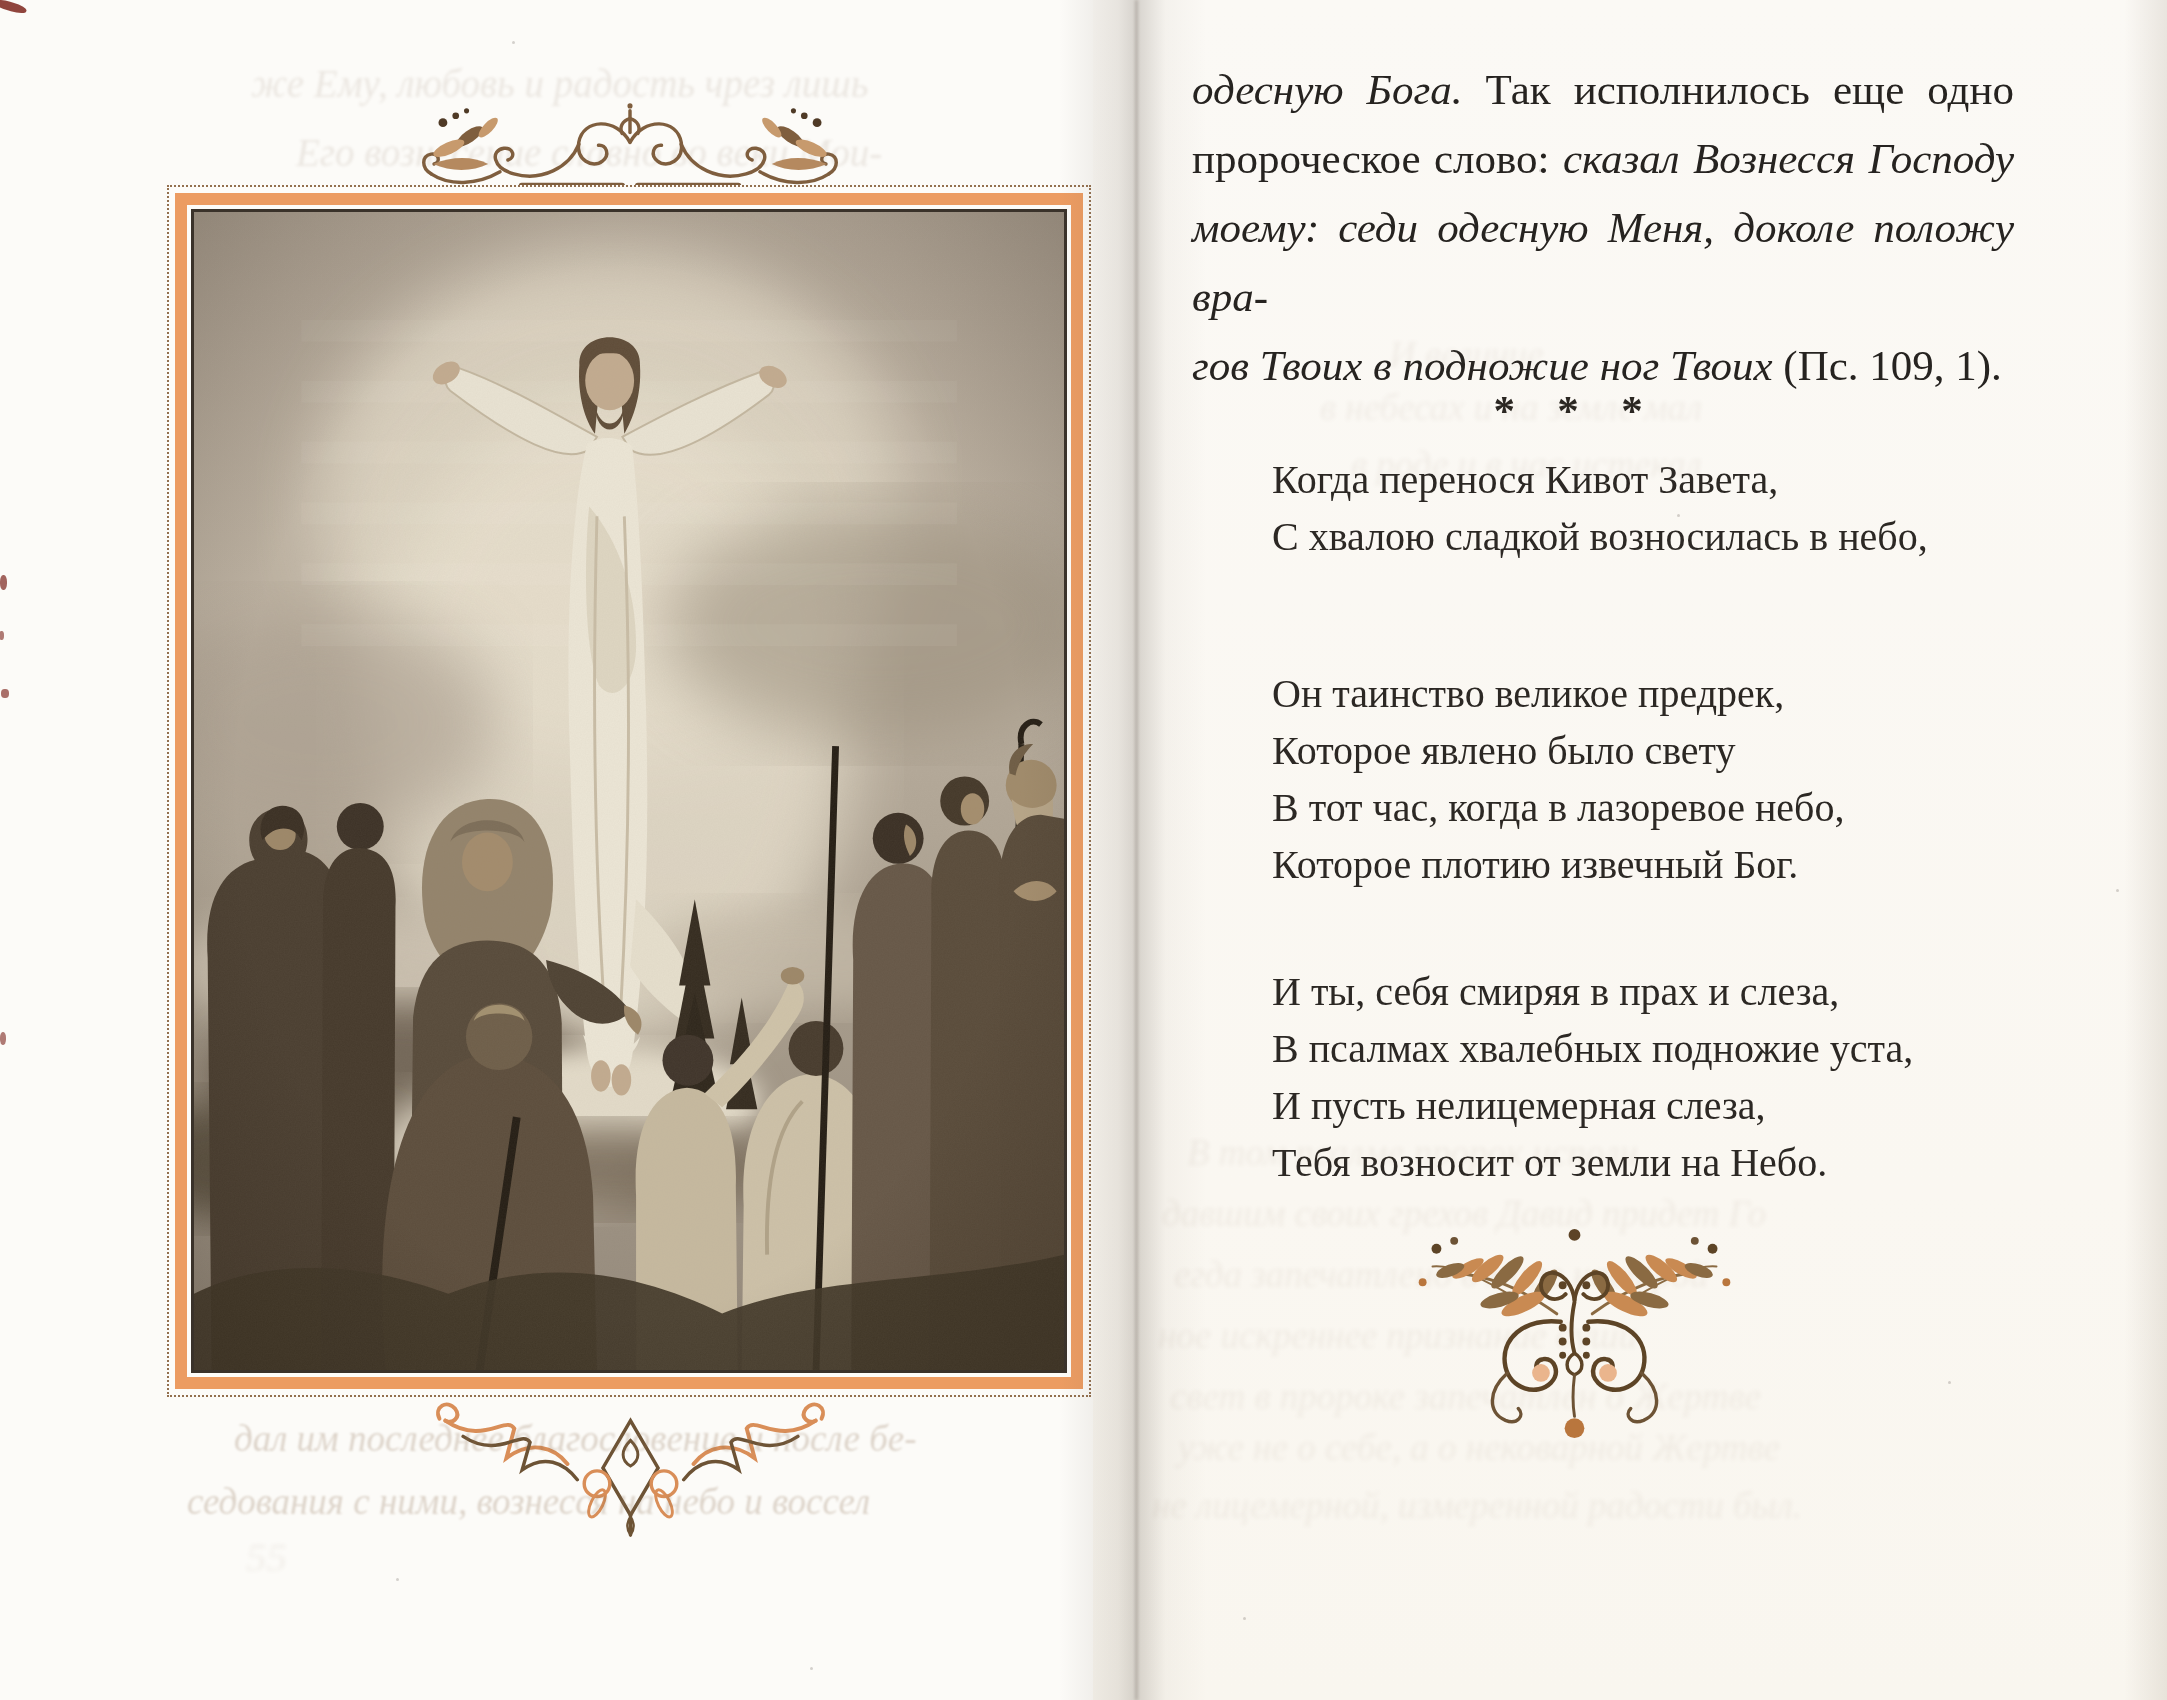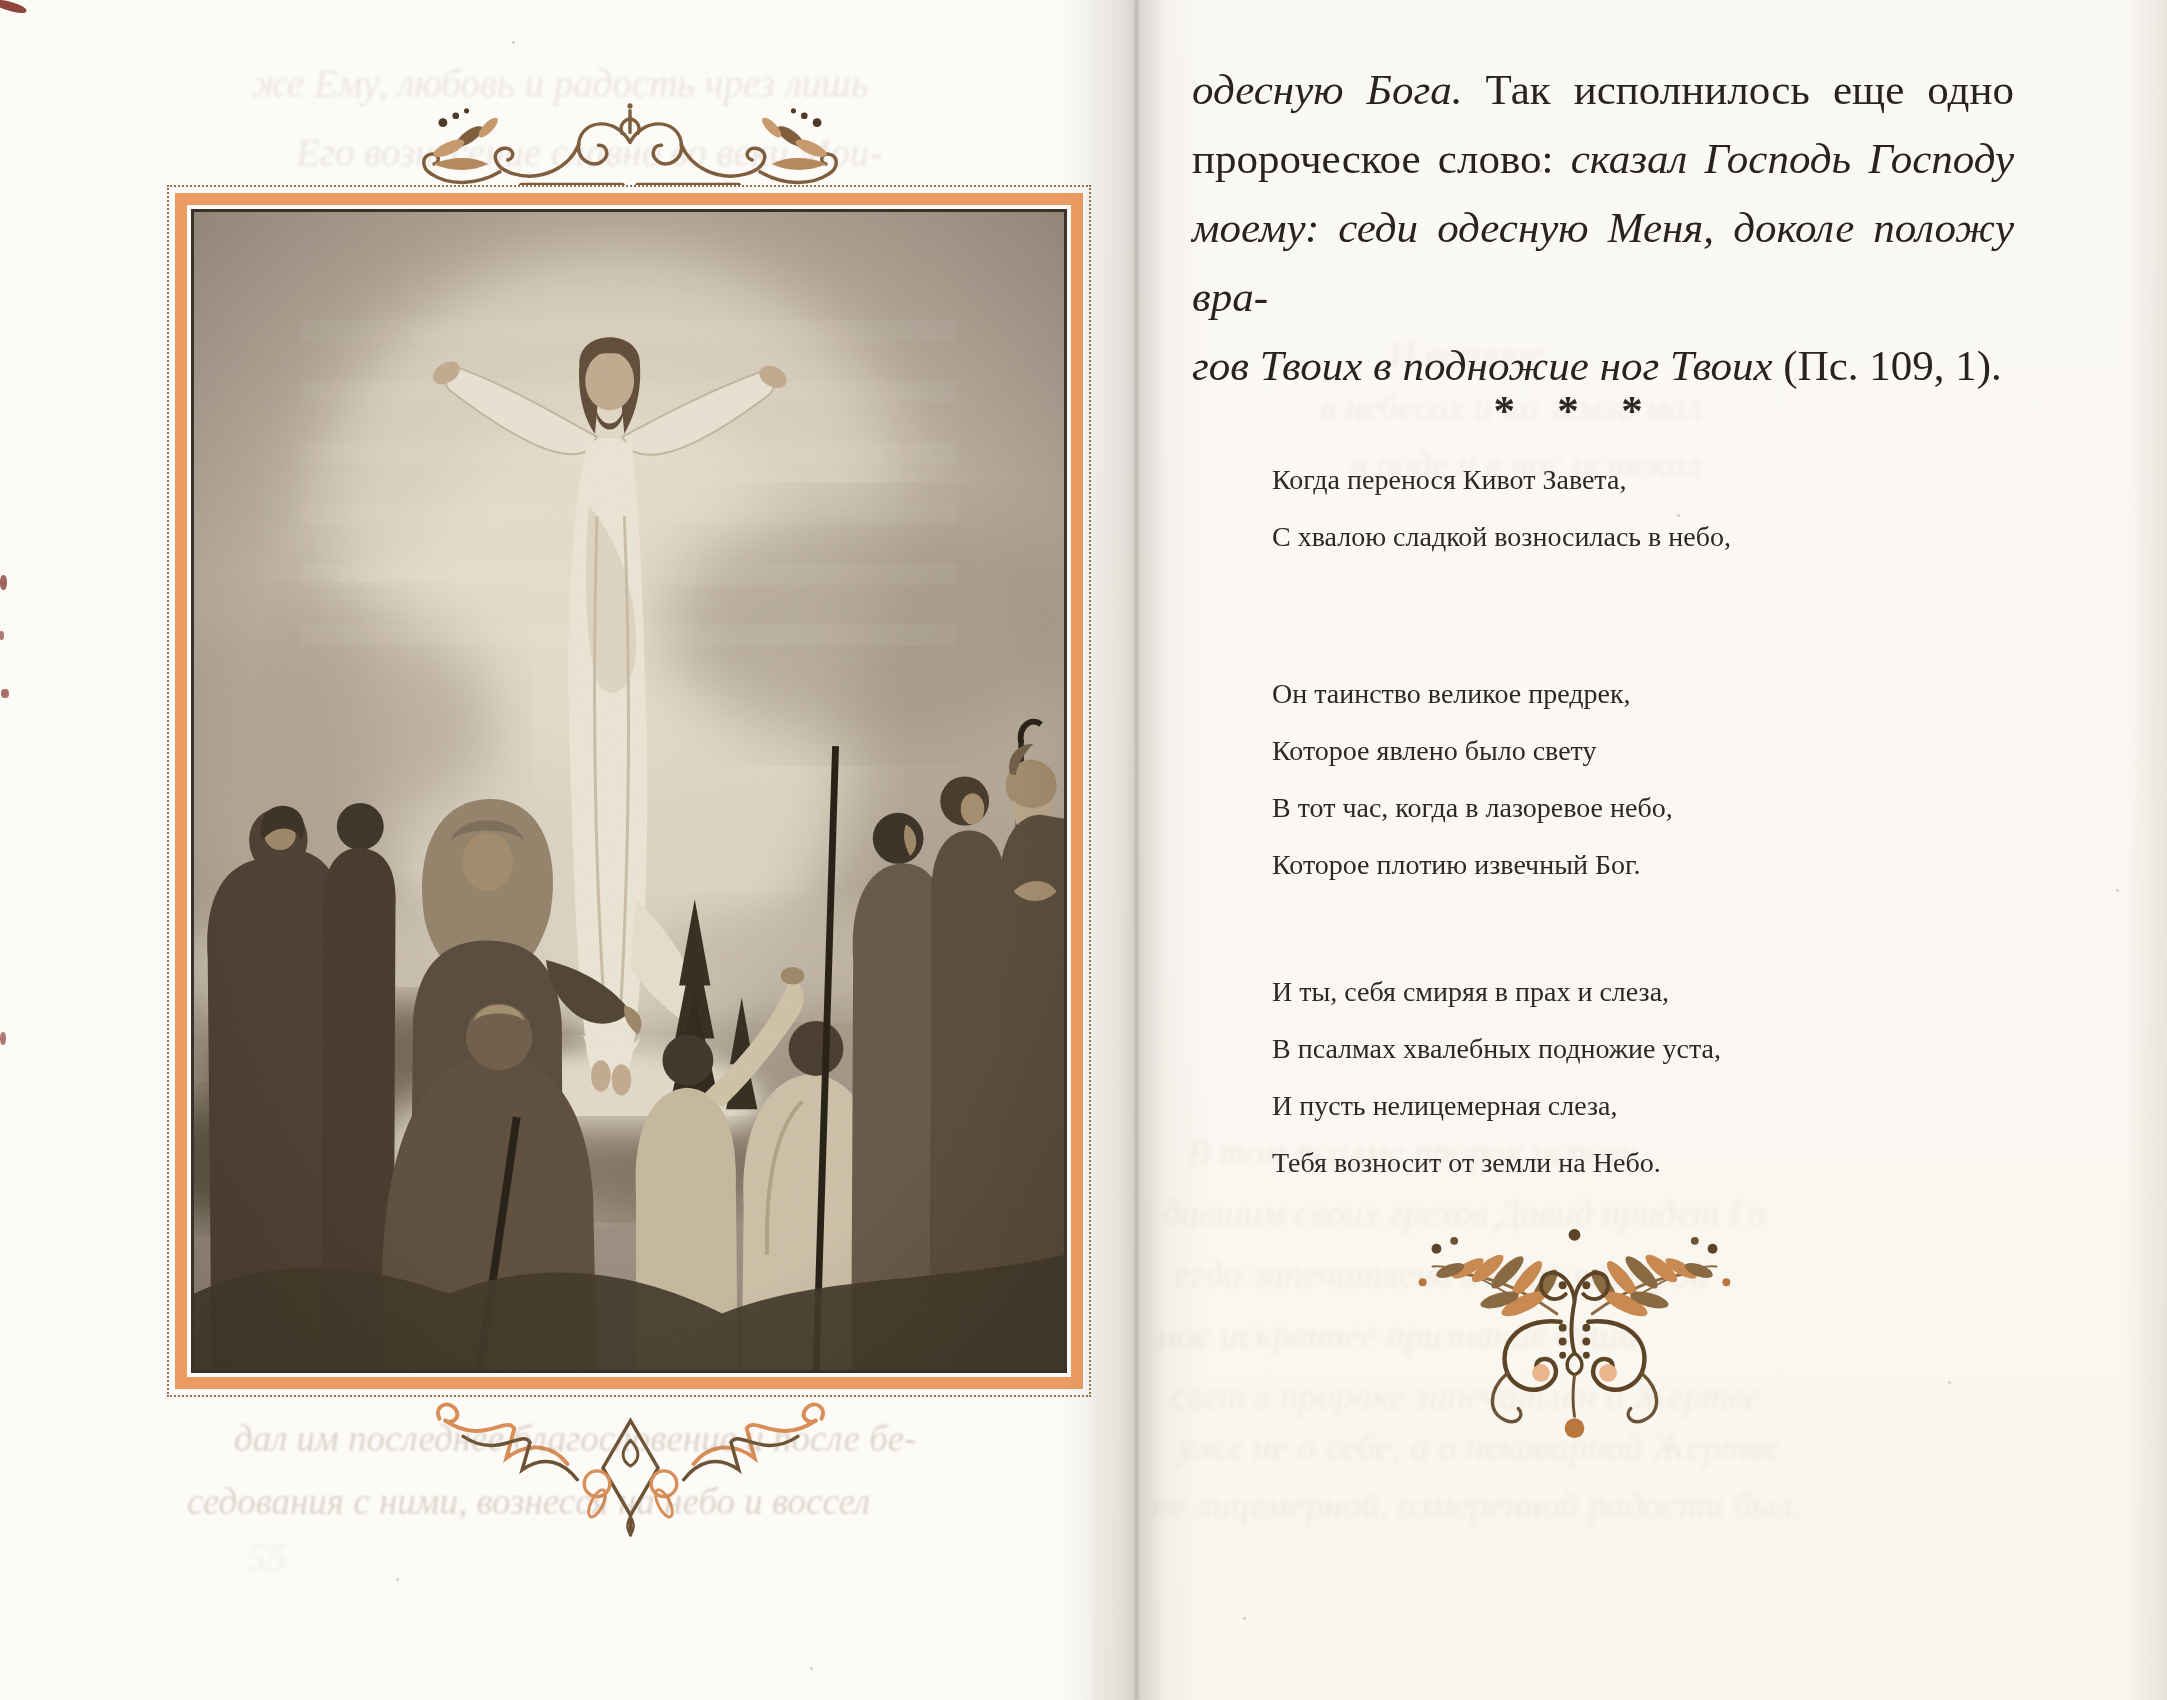--- a/index.html
+++ b/index.html
@@ -16,21 +16,21 @@
   .orn{position:absolute;}
   
   .page-right{position:absolute;left:1093px;top:0;width:1074px;height:1700px;
               background:linear-gradient(180deg,#fbf9f5 0%,#faf7f1 70%,#f9f6ef 100%);}
   .para{position:absolute;left:99px;top:55px;width:822px;font-size:43px;line-height:69px;color:#262320;}
   .pline{text-align:justify;text-align-last:justify;}
   .pline.last{text-align-last:left;}
   .it{font-style:italic;}
   .sep{position:absolute;left:99px;top:386px;width:768px;text-align:center;
        font-size:43px;font-weight:bold;letter-spacing:15.8px;color:#2b2722;}
-  .stanza{position:absolute;left:179px;font-size:28px;line-height:57px;color:#2c2824;}
+  .stanza{position:absolute;left:179px;font-size:40px;line-height:57px;color:#2c2824;}
   .s1{top:451px;} .s2{top:665px;} .s3{top:963px;}
   
   .ghost{position:absolute;font-style:italic;color:#7b6049;pointer-events:none;white-space:nowrap;}
   .g-soft{opacity:.08;filter:blur(2px);font-size:37px;}
   .g-mid{opacity:.13;filter:blur(1.8px);font-size:39px;}
   .g-strong{opacity:.28;filter:blur(1.1px);font-size:37px;color:#8d6f52;}
   
   .gutter{position:absolute;left:1059px;top:0;width:148px;height:1700px;pointer-events:none;
     background:linear-gradient(90deg,rgba(120,105,88,0) 0%,rgba(100,88,74,.13) 40%,
       rgba(84,74,62,.22) 52%,rgba(120,105,88,.05) 72%,rgba(255,255,255,0) 100%);}
@@ -232,21 +232,21 @@
     <div class="redmark" style="left:0;top:575px;width:6.9px;height:14.8px;opacity:.7;"></div>
     <div class="redmark" style="left:-1px;top:631px;width:4.9px;height:8.9px;opacity:.6;"></div>
     <div class="redmark" style="left:1px;top:689px;width:7.9px;height:8.9px;opacity:.65;"></div>
     <div class="redmark" style="left:0;top:1032px;width:5.9px;height:12.8px;opacity:.6;"></div>
   </div>
 
   <div class="page-right">
 
     <div class="para">
       <div class="pline"><span class="it">одесную Бога. </span><span>Так исполнилось еще одно</span></div>
-      <div class="pline"><span>пророческое слово: </span><span class="it">сказал Господь Господу</span></div>
+      <div class="pline"><span>пророческое слово: </span><span class="it">сказал Вознесся Господу</span></div>
       <div class="pline"><span class="it">моему: седи одесную Меня, доколе положу вра-</span></div>
       <div class="pline last"><span class="it">гов Твоих в подножие ног Твоих </span><span>(Пс. 109, 1).</span></div>
     </div>
 
     <div class="ghost g-soft" style="left:296px;top:333px;">И величие</div>
     <div class="ghost g-soft" style="left:227px;top:386px;">в небесах и на земле мал</div>
     <div class="ghost g-soft" style="left:258px;top:443px;">в роде и в час истекал</div>
 
     <div class="sep">* * *</div>
 

